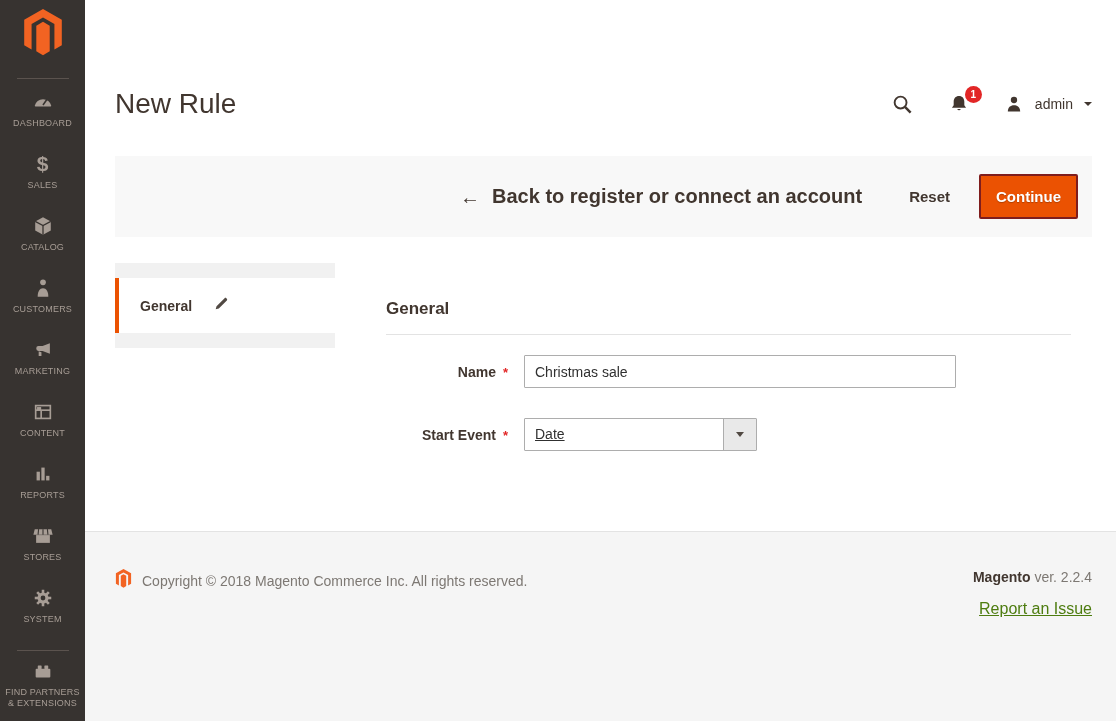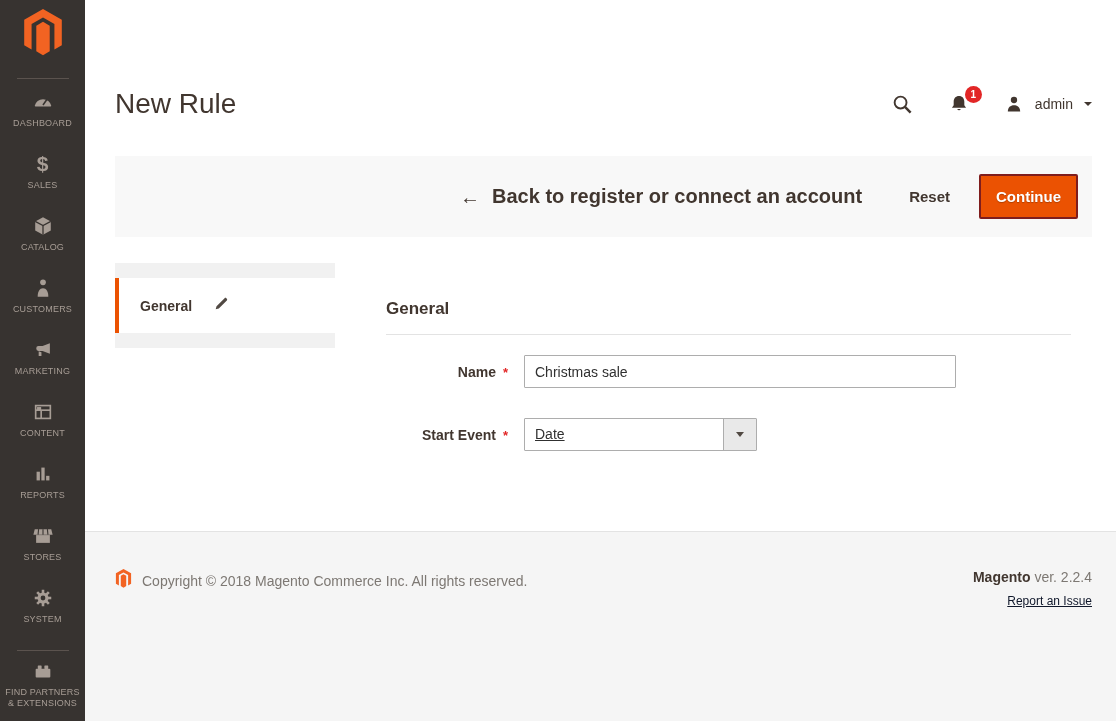--- a/index.html
+++ b/index.html
@@ -94,21 +94,21 @@
   
   .footer{
     margin-top:auto;flex:1;background:#f5f5f5;border-top:1px solid #e3e3e3;
     padding:37px 24px 0 30px;display:flex;justify-content:space-between;align-items:flex-start;
   }
   .footer-left{display:flex;align-items:center;gap:10px;}
   .copyright{font-size:14px;color:var(--muted);}
   .footer-right{text-align:right;}
   .version-line{font-size:14px;color:var(--muted);}
   .version-brand{font-weight:bold;color:var(--text-dark);}
-  .report-link{display:inline-block;margin-top:9px;font-size:12px;color:#0f172a;text-decoration:underline;cursor:pointer;}
+  .report-link{display:inline-block;margin-top:15px;font-size:16px;color:#4d7c0f;text-decoration:underline;cursor:pointer;}
 </style>
 </head>
 <body>
 
 <nav class="sidebar">
   <div class="logo-wrap">
     <svg width="42" height="47" viewBox="0 0 30 35">
       <path fill="#f26322" d="M15 0 L29 8 L29 27 L23.5 30.2 L23.5 11.2 L15 6.3 L6.5 11.2 L6.5 30.2 L1 27 L1 8 Z"></path>
       <path fill="#f26322" d="M15 9.5 L20 12.4 L20 31.5 L15 34.4 L10 31.5 L10 12.4 Z"></path>
     </svg>

